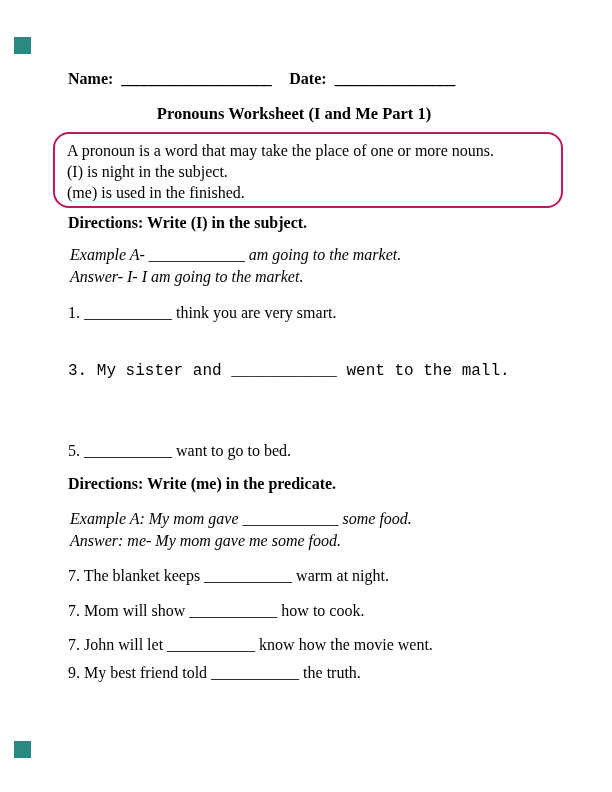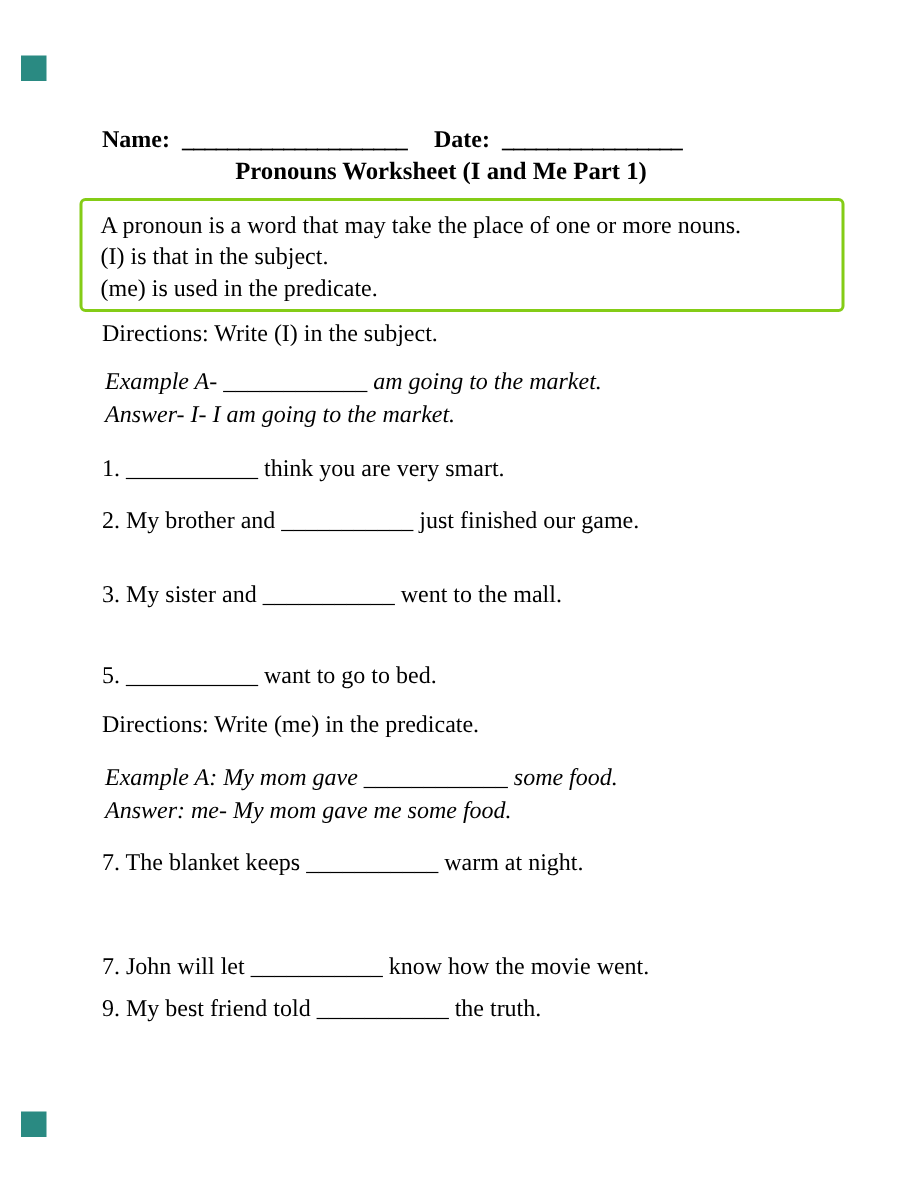--- a/index.html
+++ b/index.html
@@ -14,83 +14,83 @@
   }
   .abs { position: absolute; white-space: nowrap; }
   .b { font-weight: bold; }
   .line { font-size: 16px; }
   .corner-square {
     position: absolute;
     left: 14px;
     width: 17px;
     height: 17px;
   }
-  .name-date { top: 85px; left: 68px; }
+  .name-date { top: 70px; left: 68px; }
   .name-date .lbl { font-weight: bold; margin-right: 8px; }
   .name-date .blank { letter-spacing: -0.5px; }
   .name-date .gap { display: inline-block; width: 18px; }
   .title-row {
     top: 104px;
     left: 0;
     width: 588px;
     text-align: center;
     font-size: 16.5px;
     font-weight: bold;
   }
   .info-box {
     position: absolute;
     left: 53px;
     top: 132px;
     width: 510px;
     height: 76px;
     box-sizing: border-box;
-    border: 2px solid #84cc16;
-    border-radius: 4px;
+    border: 2px solid #be185d;
+    border-radius: 16px;
     padding: 6px 12px 0 12px;
     font-size: 16px;
     line-height: 21px;
   }
   .info-box div { white-space: nowrap; }
-  .directions { font-weight: normal; }
+  .directions { font-weight: bold; }
   .example { font-style: italic; left: 70px; }
   .item { left: 68px; }
 </style>
 </head>
 <body>
 
 <div class="page">
 
   <div class="corner-square" style="top: 37px; background-color: rgb(42, 138, 130);"></div>
 
   <div class="abs line name-date">
     <span class="lbl">Name:</span><span class="blank b">____________________</span><span class="gap"></span><span class="lbl">Date:</span><span class="blank b">________________</span>
   </div>
 
   <div class="abs title-row">Pronouns Worksheet (I and Me Part 1)</div>
 
   <div class="info-box">
     <div>A pronoun is a word that may take the place of one or more nouns.</div>
-    <div>(I) is that in the subject.</div>
-    <div>(me) is used in the predicate.</div>
+    <div>(I) is night in the subject.</div>
+    <div>(me) is used in the finished.</div>
   </div>
 
   <div class="abs line directions item" style="top:214px;">Directions: Write (I) in the subject.</div>
 
   <div class="abs line example" style="top:246px;">Example A- ____________ am going to the market.</div>
   <div class="abs line example" style="top:268px;">Answer- I- I am going to the market.</div>
 
   <div class="abs line item" style="top:304px;">1. ___________ think you are very smart.</div>
-  <div class="abs line item" style="top:339px;">2. My brother and ___________ just finished our game.</div>
-  <div class="abs line item" style="top:388px;">3. My sister and ___________ went to the mall.</div>
+  <div class="abs line item" style="top:362px;font-family:Liberation Mono, monospace;">3. My sister and ___________ went to the mall.</div>
   <div class="abs line item" style="top:442px;">5. ___________ want to go to bed.</div>
 
   <div class="abs line directions item" style="top:475px;">Directions: Write (me) in the predicate.</div>
 
   <div class="abs line example" style="top:532px;">Answer: me- My mom gave me some food.</div>
   <div class="abs line example" style="top:510px;">Example A:  My mom gave ____________ some food.</div>
 
   <div class="abs line item" style="top:567px;">7. The blanket keeps ___________ warm at night.</div>
+  <div class="abs line item" style="top:602px;">7. Mom will show ___________ how to cook.</div>
   <div class="abs line item" style="top:636px;">7. John will let ___________ know how the movie went.</div>
   <div class="abs line item" style="top:664px;">9. My best friend told ___________ the truth.</div>
 
   <div class="corner-square" style="top: 741px; background-color: rgb(42, 138, 130);"></div>
 
 </div>
 
 </body></html>

